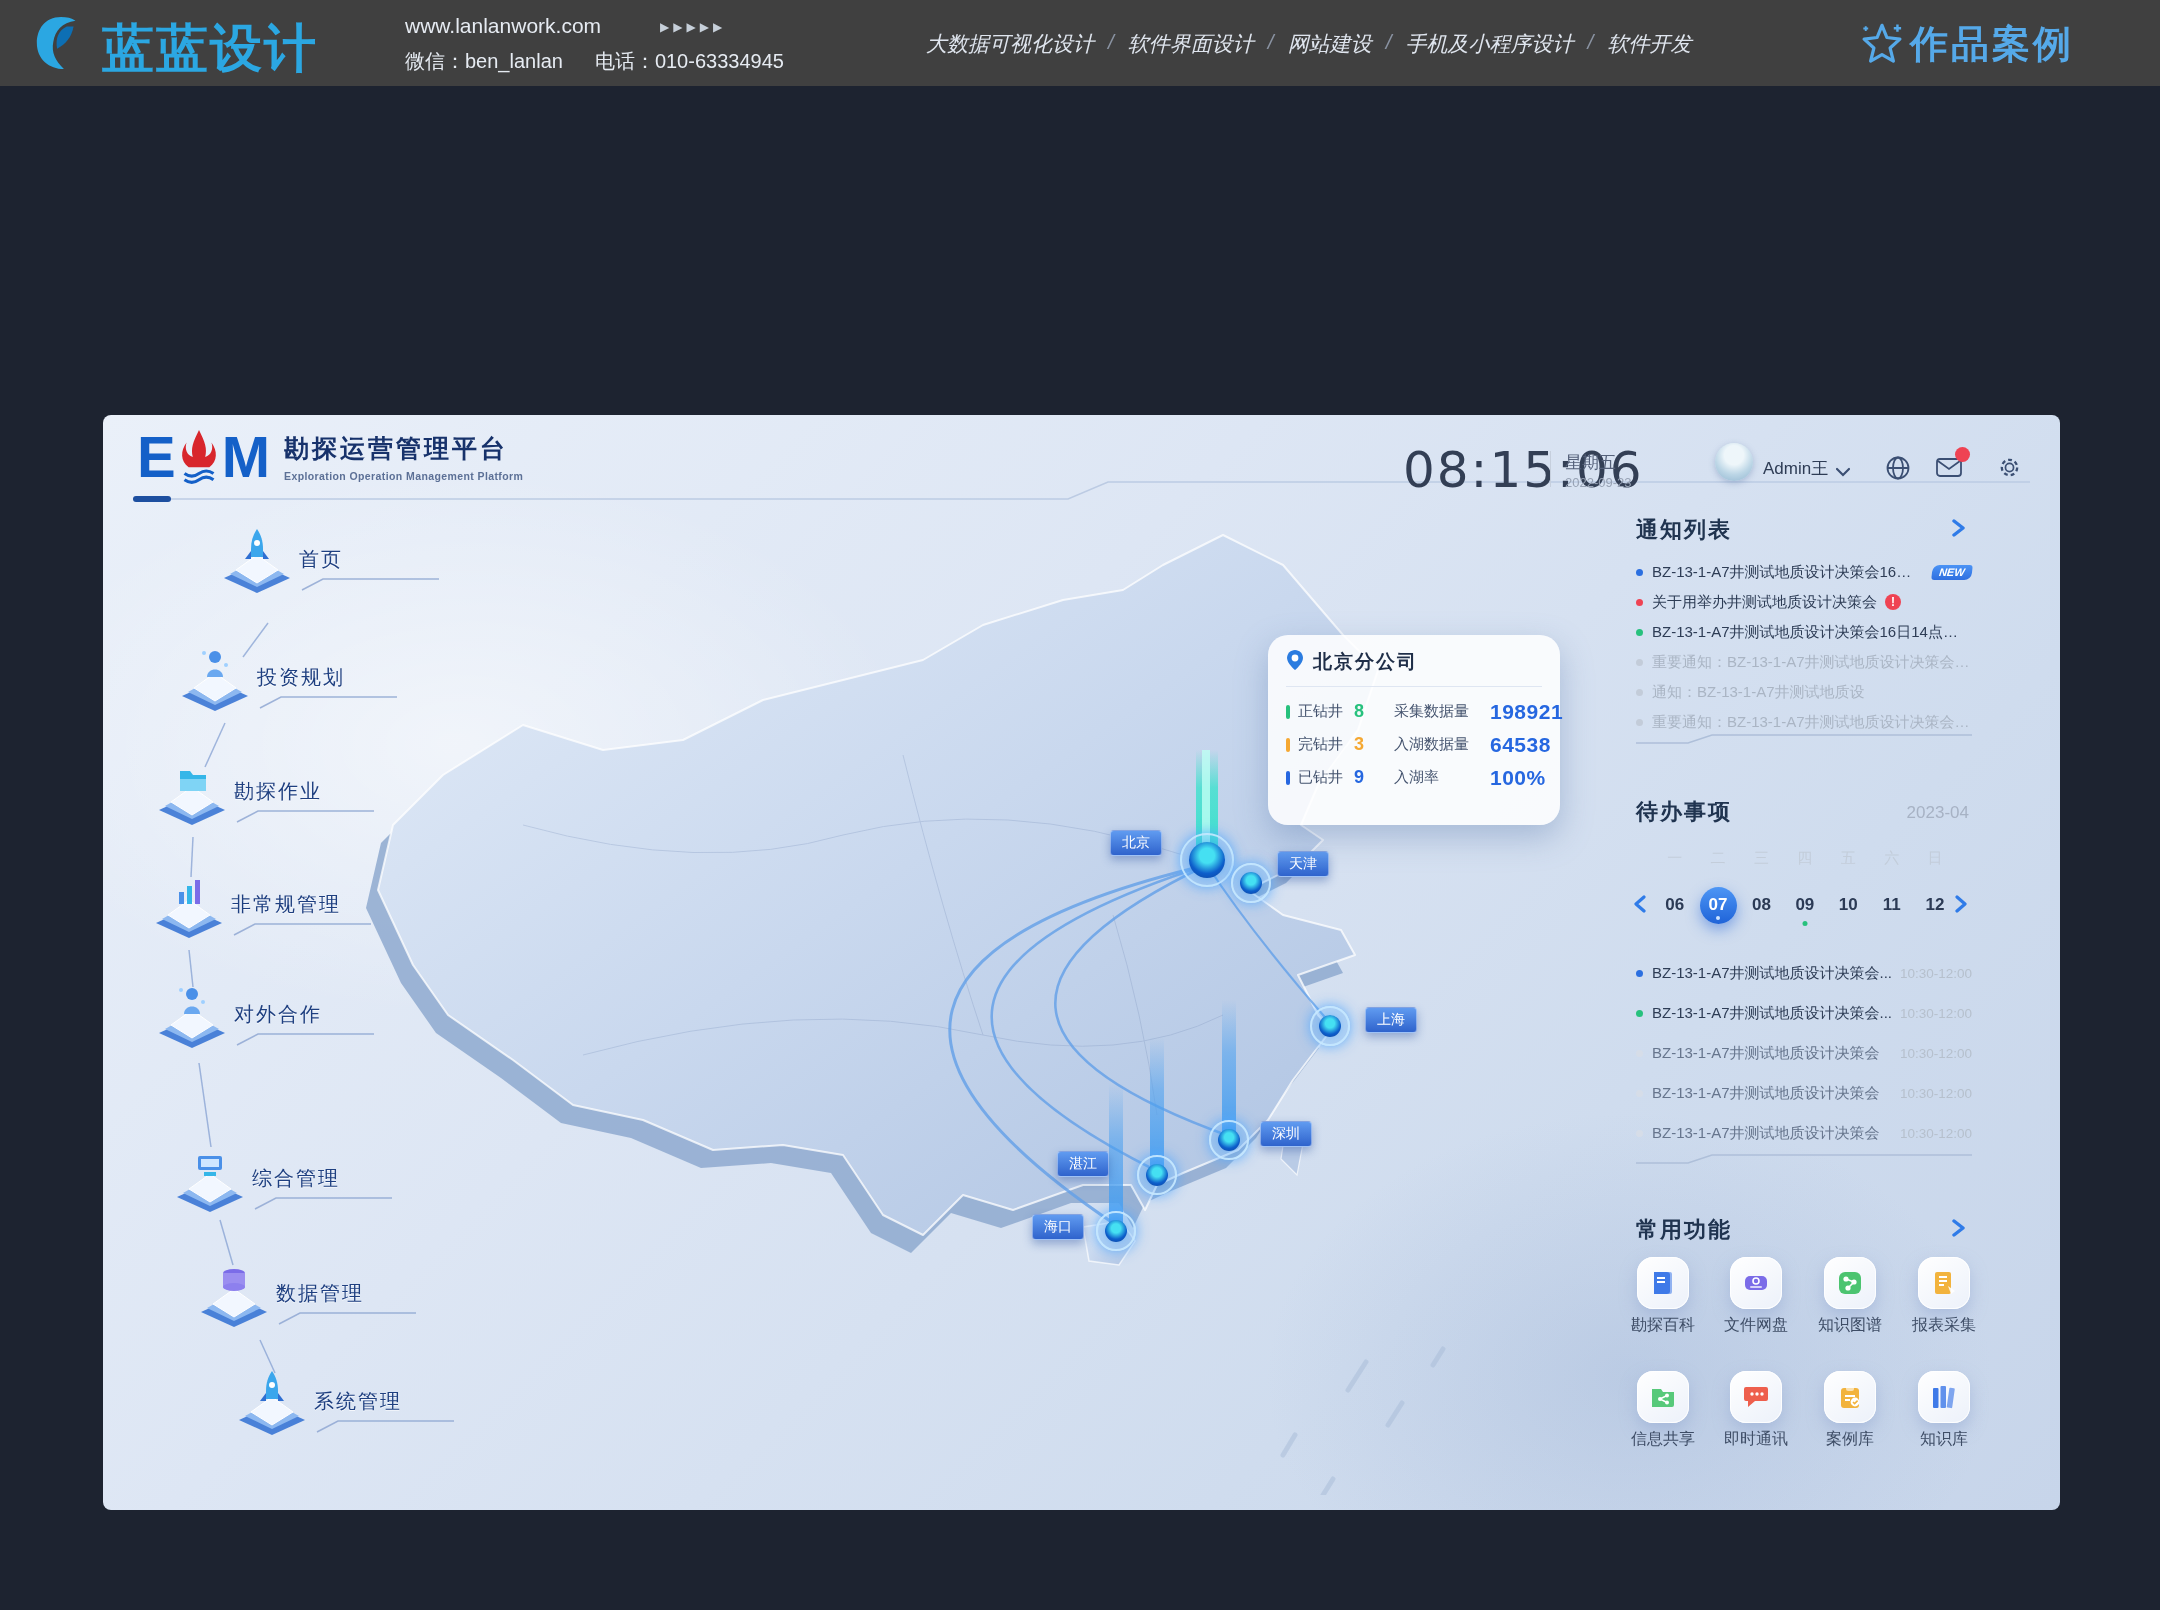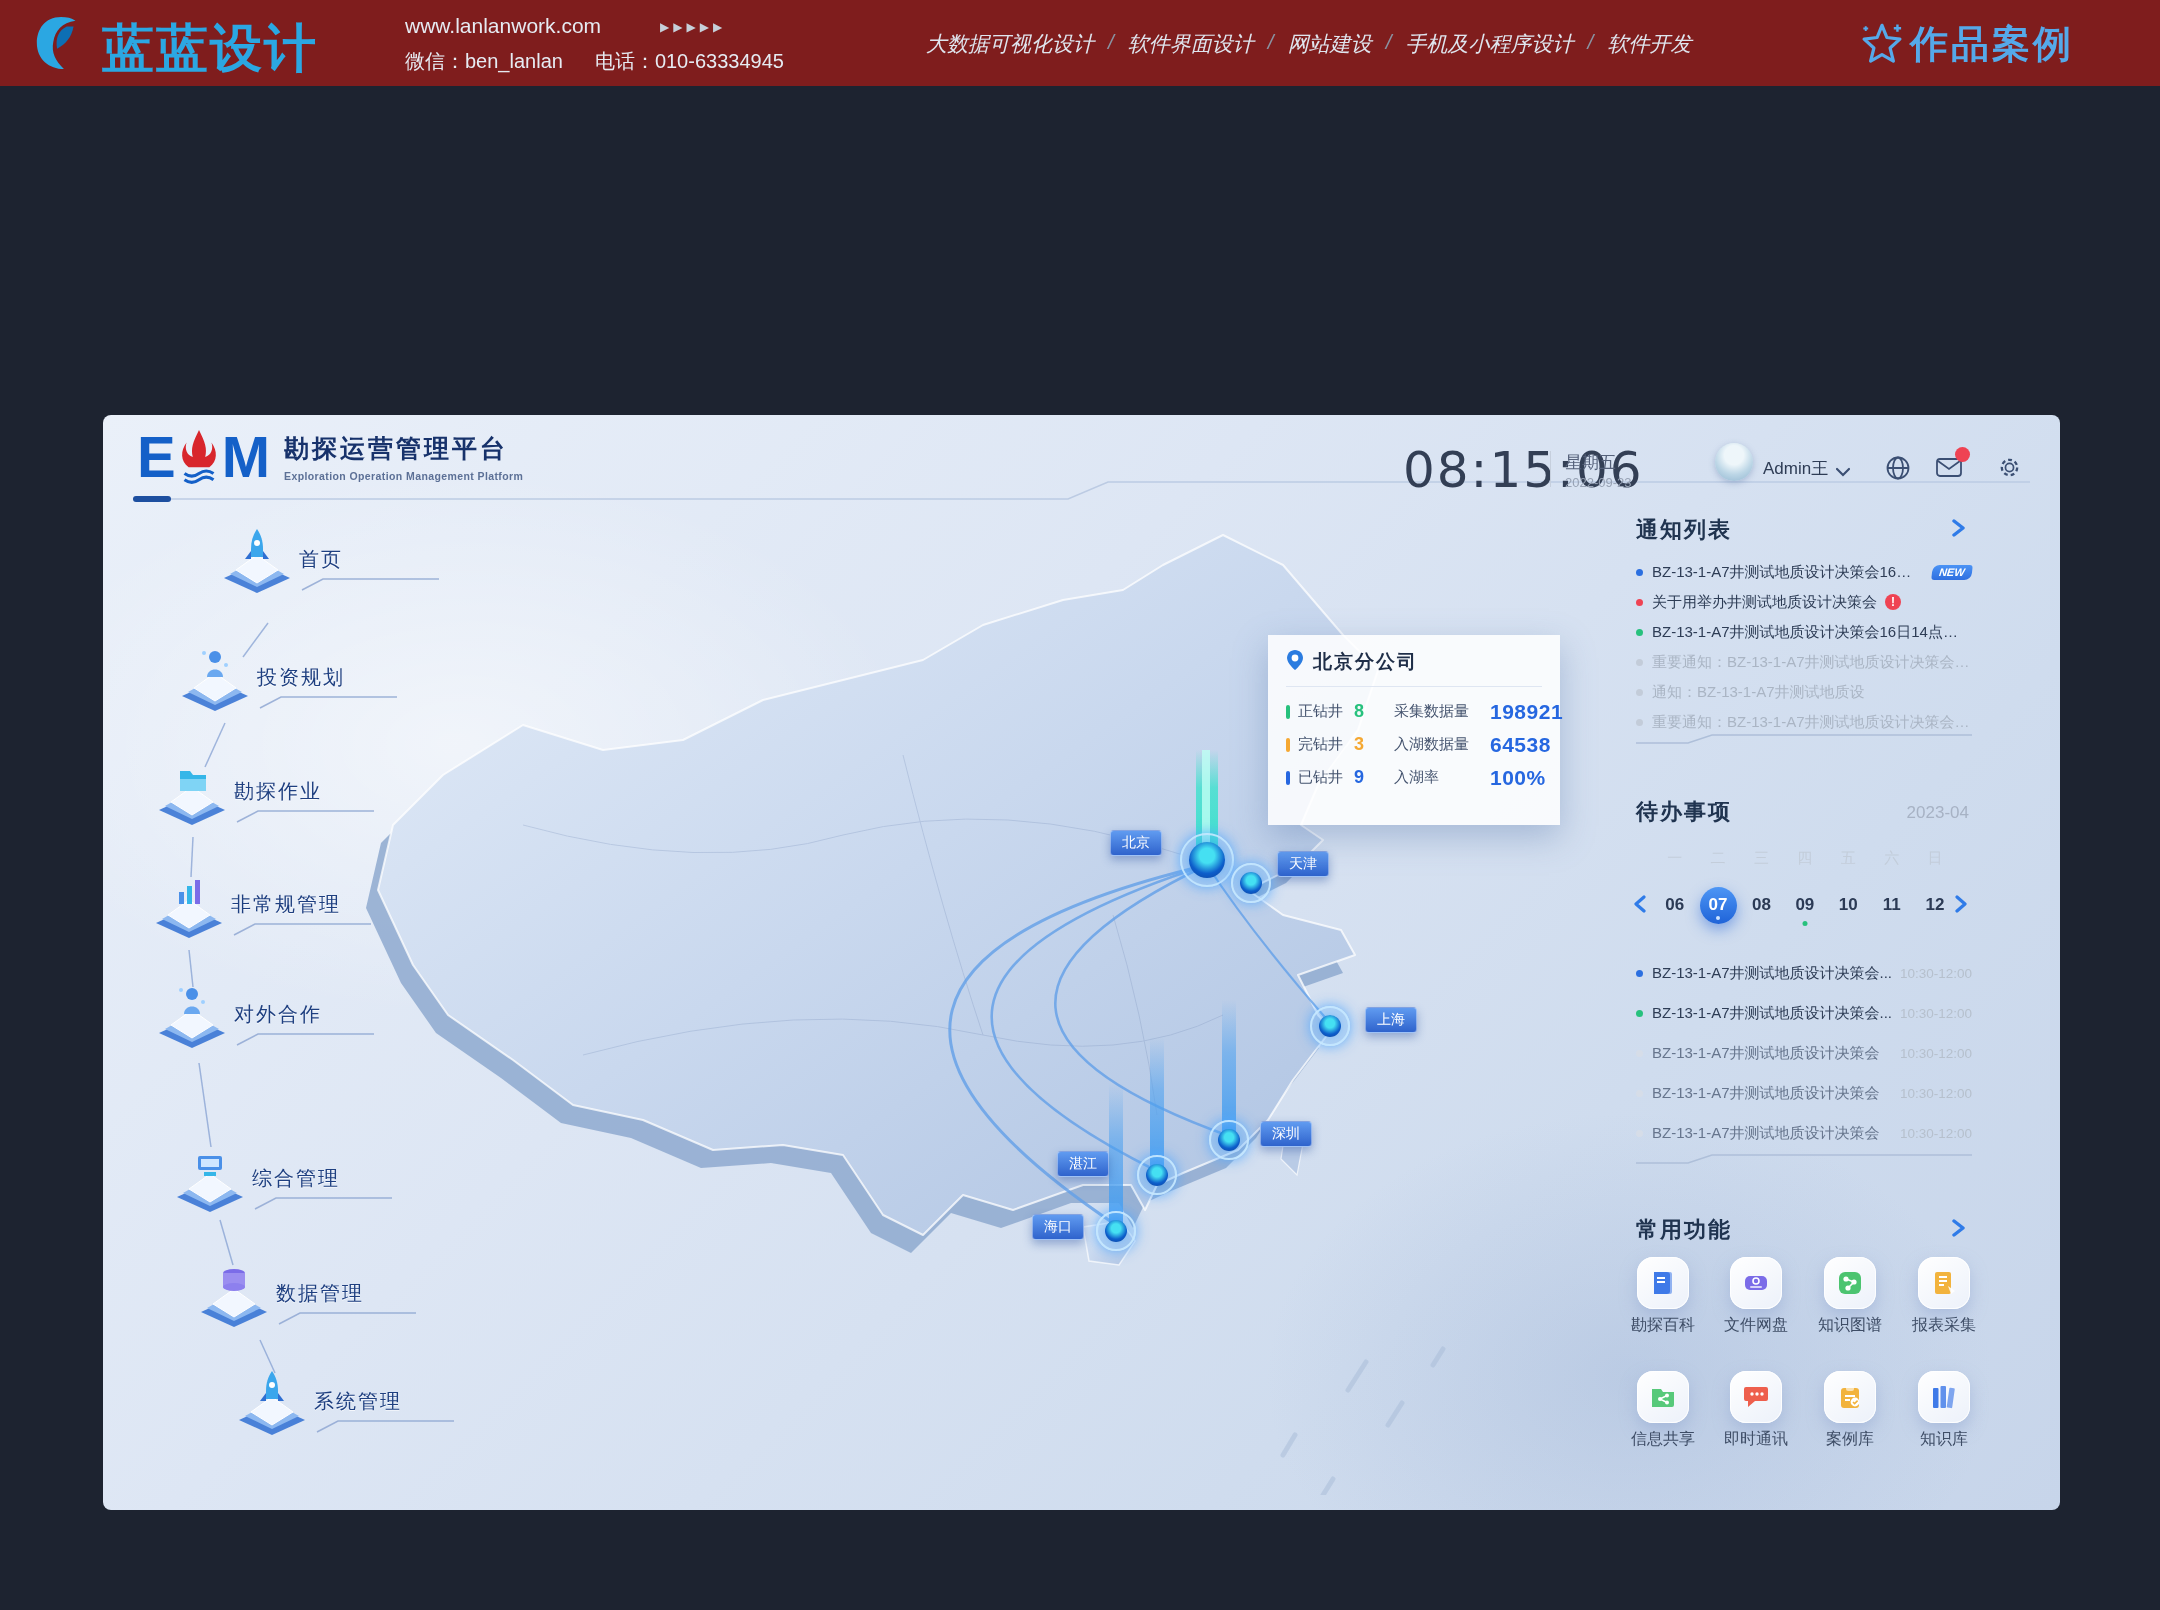--- a/index.html
+++ b/index.html
@@ -1,21 +1,21 @@
 <!DOCTYPE html>
 <html><head>
 <meta charset="utf-8">
 <style>
   *{margin:0;padding:0;box-sizing:border-box}
   html,body{width:2160px;height:1610px}
   body{background:#1d2330;font-family:"Liberation Sans","DejaVu Sans",sans-serif;overflow:hidden}
   #stage{position:relative;width:2160px;height:1610px}
 
   
-  .site-header{position:absolute;left:0;top:0;width:2160px;height:86px;background:#7f1d1d}
+  .site-header{position:absolute;left:0;top:0;width:2160px;height:86px;background:#404040}
   .brand-icon{position:absolute;left:32px;top:14px;width:58px;height:58px}
   .brand-text{position:absolute;left:102px;top:14px;font-size:52px;font-weight:700;color:#2ba7e2;letter-spacing:2px}
   .hc-row1{position:absolute;left:405px;top:14px;font-size:21px;color:#e6ebf2}
   .hc-arrows{position:absolute;left:660px;top:20px;font-size:12px;letter-spacing:4px;color:#c6cfd9}
   .hc-row2{position:absolute;left:405px;top:48px;font-size:20px;color:#e6ebf2;display:flex;gap:32px}
   .main-nav{position:absolute;left:926px;top:30px;width:880px;font-size:21px;font-style:italic;color:#dfe5ee;display:flex;gap:14px;white-space:nowrap}
   .main-nav .sep{color:#8a93a2}
   .portfolio{position:absolute;left:1856px;top:18px;display:flex;align-items:center;gap:2px}
   .portfolio .star{width:52px;height:52px}
   .portfolio .ptxt{font-size:38px;font-weight:700;color:#55a9e9;letter-spacing:3px}
@@ -69,21 +69,21 @@
   .map-svg{position:absolute;left:180px;top:80px;z-index:1}
   .fx-svg{position:absolute;left:0;top:0;z-index:2}
   .marker{position:absolute;z-index:3;transform:translate(-50%,-50%)}
   .marker .ring{position:absolute;inset:0;border-radius:50%;border:2px solid rgba(210,238,255,.95);box-shadow:0 0 14px rgba(90,170,255,.85), inset 0 0 8px rgba(120,190,255,.5)}
   .marker .core{position:absolute;inset:9px;border-radius:50%;background:radial-gradient(circle at 50% 38%,#45e0f2 0 26%,#0d5ecb 62%,#0a3f9a);box-shadow:0 0 16px #3aa0ff}
   .city-label{position:absolute;z-index:4;padding:3px 11px;font-size:14px;color:#fff;white-space:nowrap;
       background:linear-gradient(180deg,#609bf0,#2f63cc);border:1px solid rgba(255,255,255,.4);border-radius:4px;
       box-shadow:0 4px 10px rgba(40,80,160,.4);cursor:pointer}
 
   
-  .popup{position:absolute;left:1165px;top:220px;width:292px;height:190px;z-index:5;border-radius:0;
+  .popup{position:absolute;left:1165px;top:220px;width:292px;height:190px;z-index:5;border-radius:20px;
       background:rgba(255,255,255,.85);box-shadow:0 12px 32px rgba(90,120,170,.38);padding:14px 18px 10px}
   .popup-head{display:flex;align-items:center;gap:9px}
   .popup-title{font-size:19px;font-weight:800;color:#1f2e48;letter-spacing:2px}
   .popup-div{height:1px;background:#dfe6f2;margin:11px 0 8px}
   .prow{display:grid;grid-template-columns:12px 56px 40px 96px 1fr;align-items:center;height:33px}
   .pbar{width:4px;height:14px;border-radius:2px}
   .plabel,.mlabel{font-size:15px;color:#44536e}
   .pval{font-size:18px;font-weight:800}
   .mval{font-size:21px;font-weight:800;color:#2667e0;letter-spacing:.5px}
 

